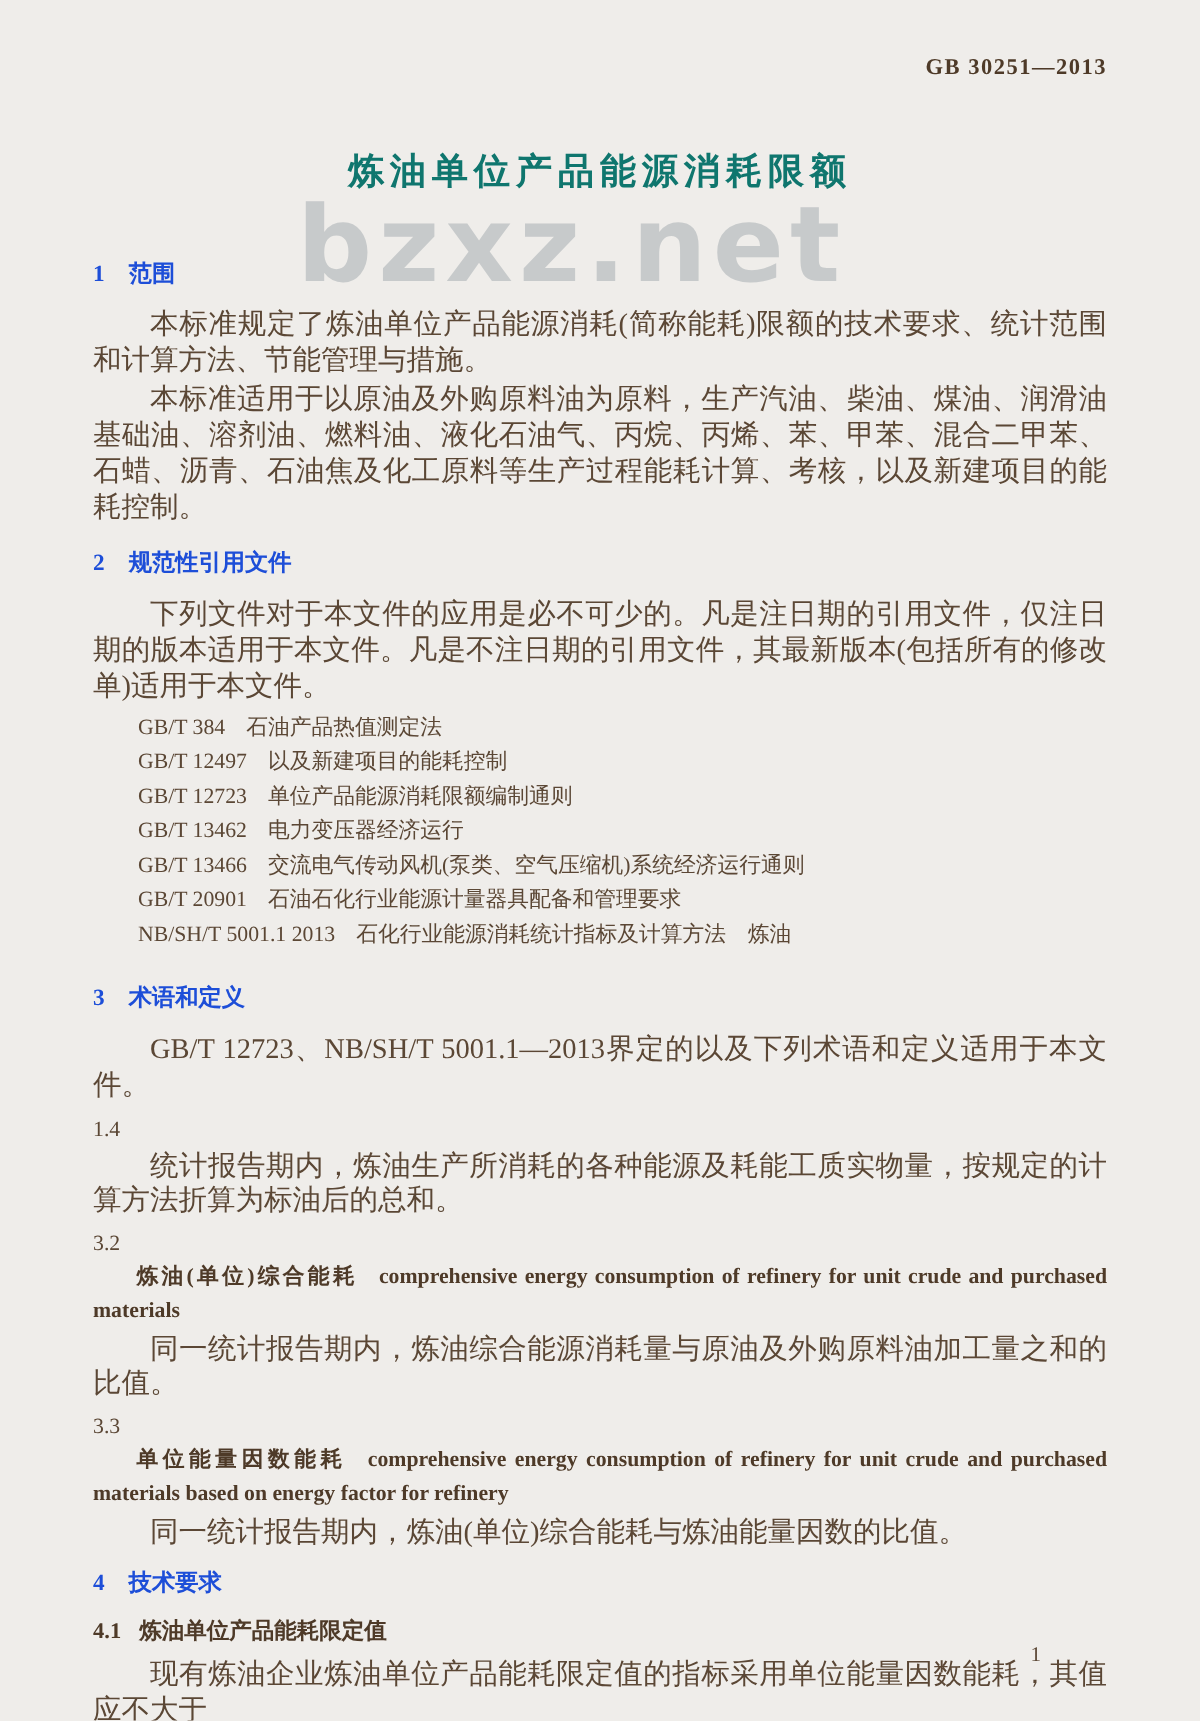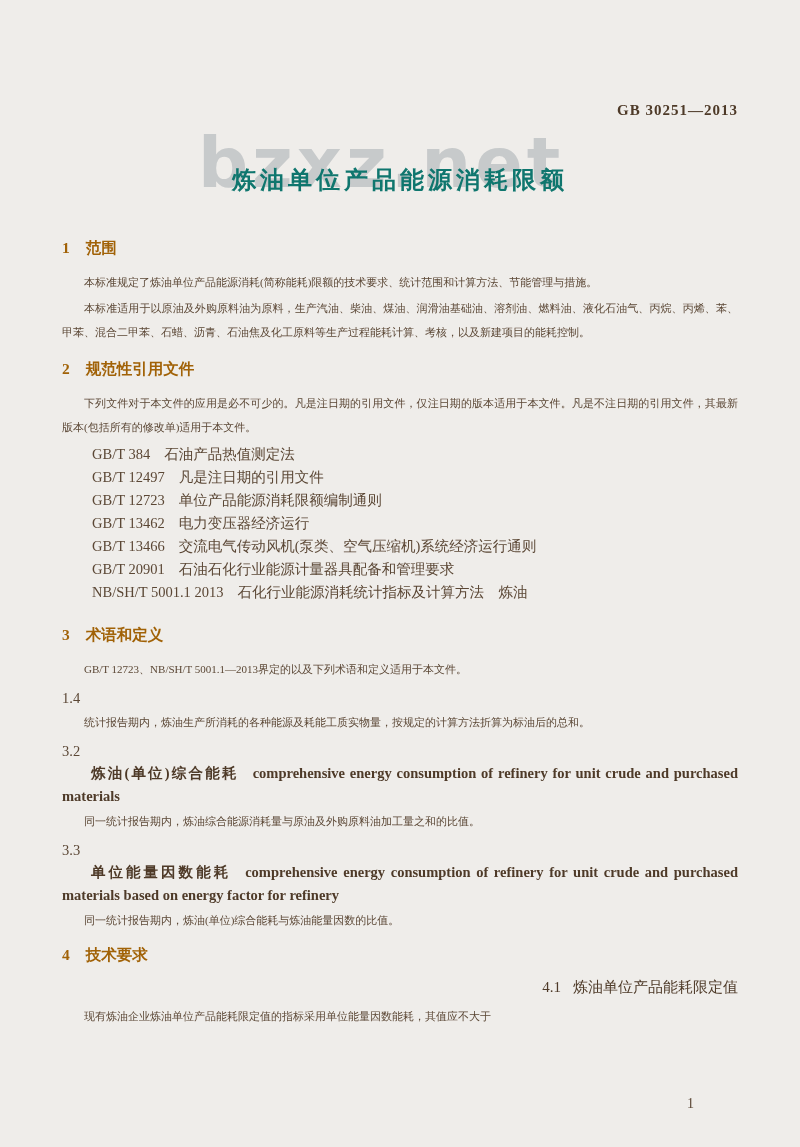--- a/index.html
+++ b/index.html
@@ -21,21 +21,21 @@
     font-size: 70px;
     letter-spacing: 4px;
     color: #c7cacb;
     user-select: none;
   }
   .page {
     position: relative;
     z-index: 1;
     width: 100%;
     height: 100%;
-    padding: 100px 62px 0;
+    padding: 35px 62px 0;
   }
   .doc-number {
     text-align: right;
     font-weight: bold;
     font-size: 15px;
     letter-spacing: 1px;
     color: #4e3a28;
     line-height: 20px;
   }
   .title {
@@ -43,39 +43,38 @@
     text-align: center;
     font-size: 24px;
     font-weight: bold;
     letter-spacing: 4px;
     color: #0f766e;
     line-height: 33px;
   }
   .sec-heading {
     font-size: 15.5px;
     font-weight: bold;
-    color: #a16207;
+    color: #1d4ed8;
     line-height: 21px;
   }
   .sec1 { margin-top: 40px; }
   .sec2 { margin-top: 14px; }
   .sec3 { margin-top: 20px; }
   .sec4 { margin-top: 12px; }
   .sec-num { margin-right: 16px; }
   .sub-heading {
     margin-top: 12px;
     font-size: 15px;
-    font-weight: normal;
+    font-weight: bold;
     color: #4e3a28;
     line-height: 21px;
-    text-align: right;
   }
   .sub-heading .sec-num { margin-right: 12px; }
   .body-p {
-    font-size: 11px;
+    font-size: 19px;
     line-height: 24px;
     text-indent: 2em;
     margin-top: 12px;
     text-align: justify;
   }
   .body-p + .body-p { margin-top: 2px; }
   .refs {
     margin-top: 4px;
     padding-left: 30px;
     font-size: 14.5px;
@@ -127,21 +126,21 @@
 
   <h2 class="sec-heading sec2">
     <span class="sec-num">2</span><span class="sec-text">规范性引用文件</span>
   </h2>
   <p class="body-p">下列文件对于本文件的应用是必不可少的。凡是注日期的引用文件，仅注日期的版本适用于本文件。凡是不注日期的引用文件，其最新版本(包括所有的修改单)适用于本文件。</p>
   <div class="refs">
     <div class="ref">
       <span class="ref-code">GB/T 384</span><span class="ref-title">石油产品热值测定法</span>
     </div>
     <div class="ref">
-      <span class="ref-code">GB/T 12497</span><span class="ref-title">凡是注日期的引用文件</span>
+      <span class="ref-code">GB/T 12497</span><span class="ref-title">以及新建项目的能耗控制</span>
     </div>
     <div class="ref">
       <span class="ref-code">GB/T 12723</span><span class="ref-title">单位产品能源消耗限额编制通则</span>
     </div>
     <div class="ref">
       <span class="ref-code">GB/T 13462</span><span class="ref-title">电力变压器经济运行</span>
     </div>
     <div class="ref">
       <span class="ref-code">GB/T 13466</span><span class="ref-title">交流电气传动风机(泵类、空气压缩机)系统经济运行通则</span>
     </div>

